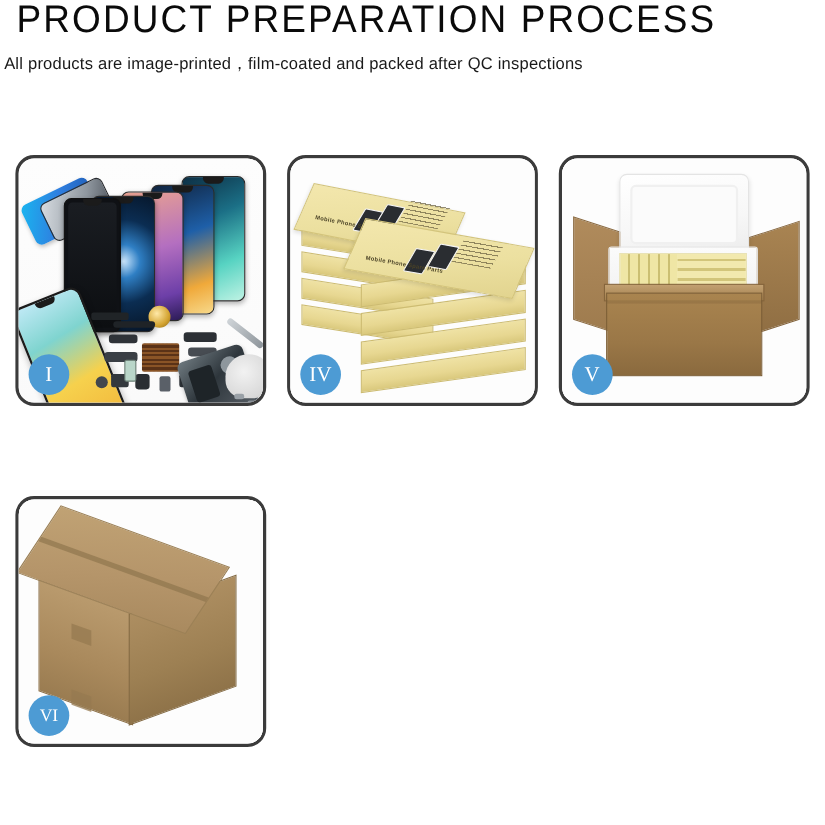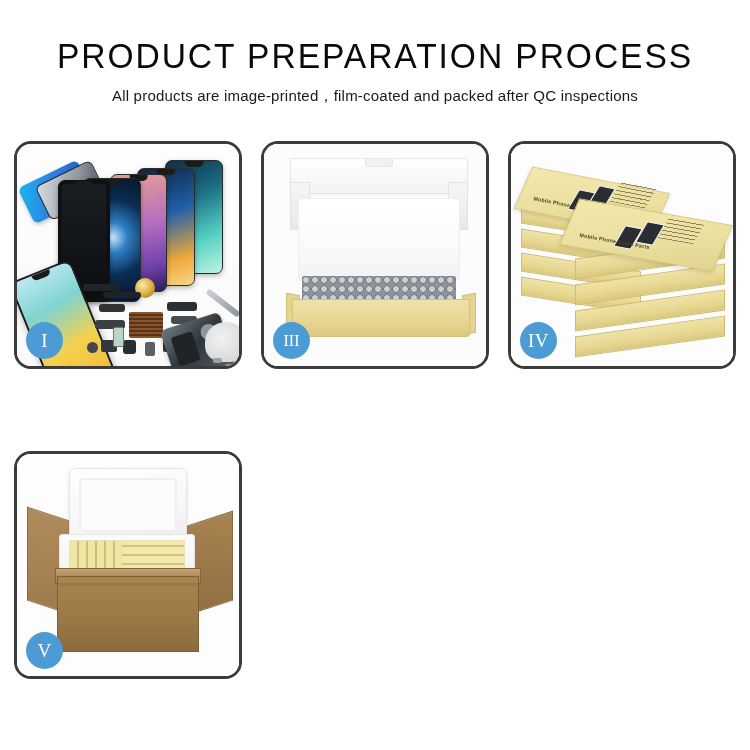--- a/index.html
+++ b/index.html
@@ -11,22 +11,21 @@
     width: 750px;
     height: 750px;
     font-family: "Liberation Sans", sans-serif;
     overflow: hidden;
     position: relative;
   }
 
   
   .header {
     width: 100%;
-    padding-top: 38px;
-    text-align: center;
+    text-align: left;
   }
   .page-title {
     font-family: "Liberation Sans", sans-serif;
     font-size: 35px;
     font-weight: 400;
     color: #0a0a0a;
     letter-spacing: 2.0px;
     line-height: 1.05;
     margin: 0;
     transform: scaleX(0.96);
@@ -472,34 +471,20 @@
       <div class="part backplate"></div>
       <div class="part tweezer"></div>
       <div class="part hand"></div>
       <div class="part screw1"></div>
       <div class="part screw2"></div>
     </div>
     <div class="badge">I</div>
   </div>
 
 
-  <div class="panel">
-    <div class="panel-inner">
-      <div class="p3-bg"></div>
-      <div class="box3-lid"></div>
-      <div class="box3-lid-l"></div>
-      <div class="box3-lid-r"></div>
-      <div class="box3-foam"></div>
-      <div class="box3-bubble"></div>
-      <div class="box3-flap-l"></div>
-      <div class="box3-flap-r"></div>
-      <div class="box3-body"></div>
-    </div>
-    <div class="badge wide">III</div>
-  </div>
 
   <div class="panel">
     <div class="panel-inner">
       <div class="p4-bg"></div>
       <div class="stack">
         <div class="sbox sb-l1"></div>
         <div class="sbox sb-l2"></div>
         <div class="sbox sb-l3"></div>
         <div class="sbox sb-l4"></div>
         <div class="sbox sb-r1"></div>
@@ -528,14 +513,25 @@
       <div class="c5-flap-r"></div>
       <div class="foam-lid"></div>
       <div class="foam-box"></div>
       <div class="foam-inner"></div>
       <div class="c5-rim"></div>
       <div class="c5-body"></div>
     </div>
     <div class="badge">V</div>
   </div>
 
+  <div class="panel">
+    <div class="panel-inner">
+      <div class="p6-bg"></div>
+      <div class="c6-left"></div>
+      <div class="c6-right"></div>
+      <div class="c6-top"></div>
+      <div class="c6-tape1"></div>
+      <div class="c6-tape2"></div>
+    </div>
+    <div class="badge wide">VI</div>
+  </div>
 
 </div>
 
 </body></html>

